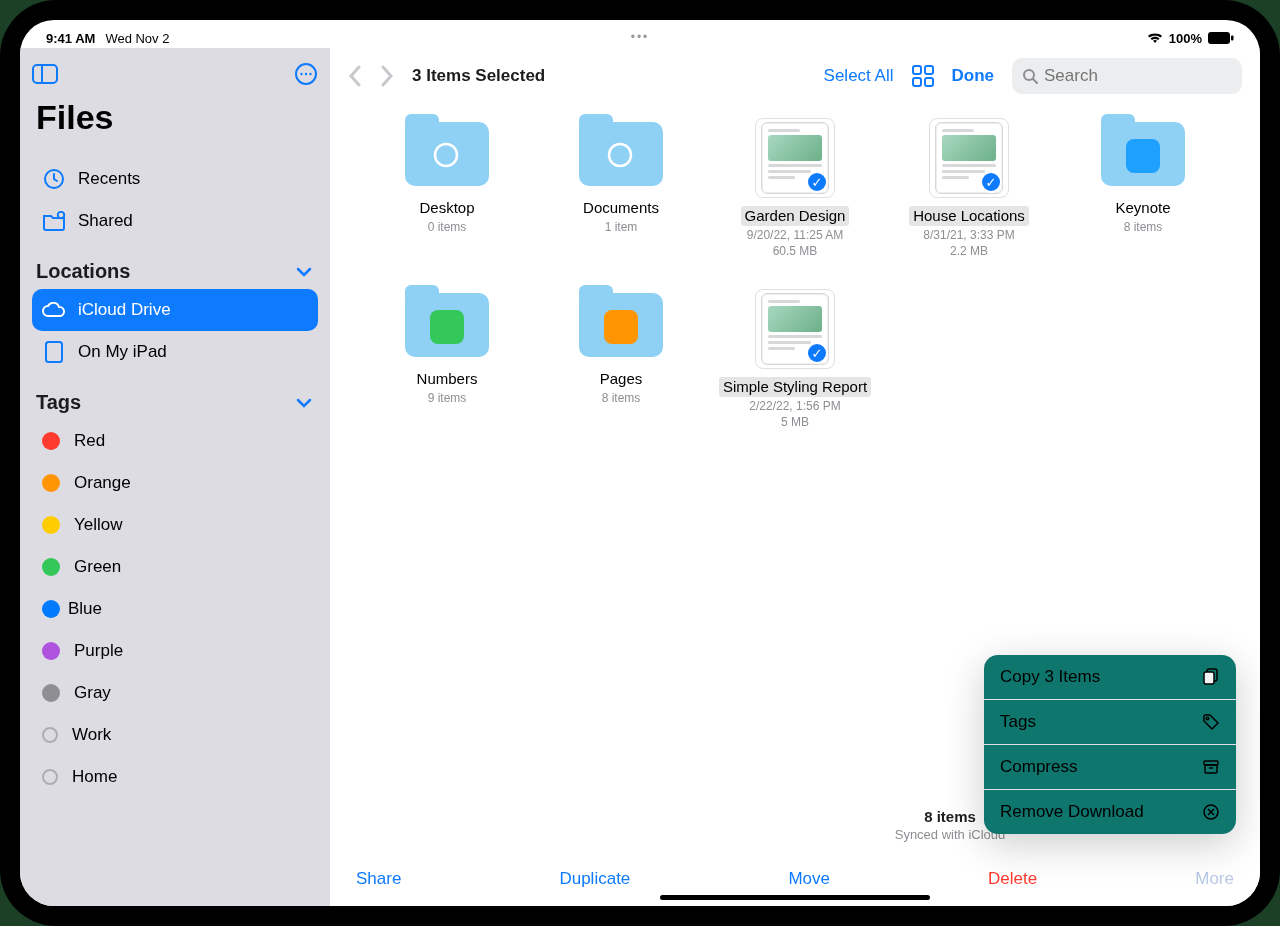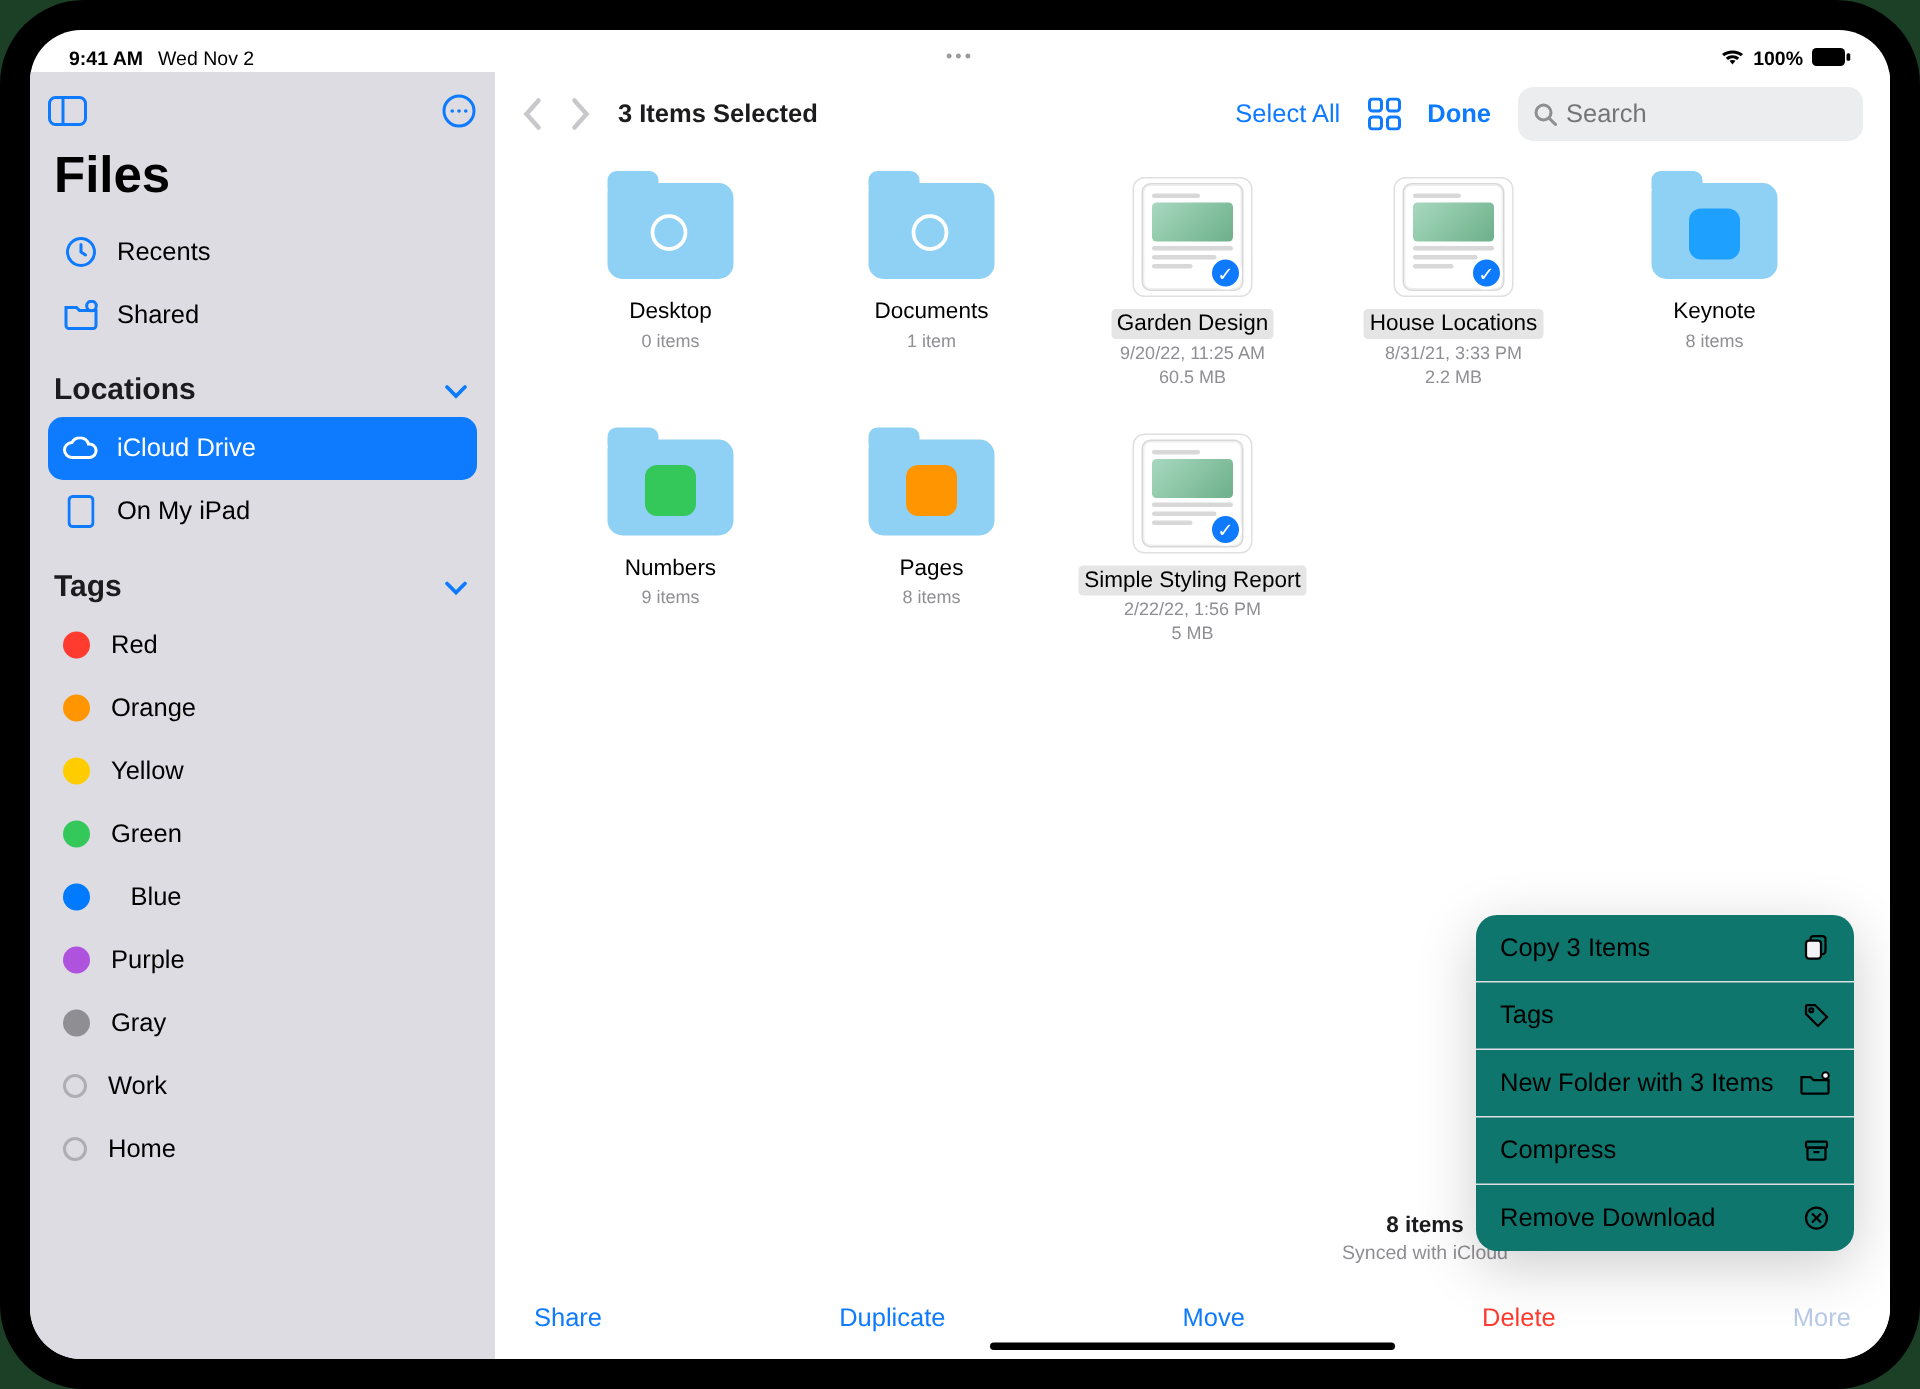--- a/index.html
+++ b/index.html
@@ -9,21 +9,21 @@
   .screen { width:100%; height:100%; background:#fff; border-radius:34px; overflow:hidden; position:relative; }
   .statusbar { position:absolute; top:0; left:0; right:0; height:28px; display:flex; align-items:center; padding:8px 26px 0; font-size:13px; font-weight:600; z-index:5; }
   .statusbar .sb-left { flex:0 0 auto; display:flex; gap:10px; }
   .statusbar .sb-right { margin-left:auto; display:flex; gap:6px; align-items:center; }
   .pill-dots { position:absolute; left:50%; top:10px; transform:translateX(-50%); color:#9a9a9a; letter-spacing:2px; font-size:12px; z-index:6; }
   .content { position:absolute; top:28px; left:0; right:0; bottom:0; display:flex; }
   
   .sidebar { width:310px; background:#dcdce2; padding:14px 12px 0; display:flex; flex-direction:column; overflow:hidden; }
   .sb-top { display:flex; align-items:center; }
   .sb-top .spacer { flex:1; }
-  .sidebar h1 { font-size:34px; font-weight:700; margin:12px 4px 10px; }
+  .sidebar h1 { font-size:34px; font-weight:700; margin:12px 4px 21px; }
   .sb-row { display:flex; align-items:center; height:42px; padding:0 10px; border-radius:10px; font-size:17px; gap:12px; }
   .sb-row.selected { background:#0e7afe; color:#fff; }
   .sb-row .ico { width:24px; height:24px; display:flex; align-items:center; justify-content:center; color:#0e7afe; }
   .sb-row.selected .ico { color:#fff; }
   .sb-section { display:flex; align-items:center; justify-content:space-between; padding:18px 6px 6px 4px; font-size:20px; font-weight:600; color:#1c1c1e; }
   .sb-section .chev { color:#0e7afe; }
   .tag-dot { width:18px; height:18px; border-radius:50%; }
   .tag-ring { width:16px; height:16px; border-radius:50%; border:2px solid #aeaeb2; }
   
   .main { flex:1; display:flex; flex-direction:column; background:#fff; position:relative; }
@@ -174,21 +174,21 @@
                 <span>Orange</span>
               </div>
               <div class="sb-row" style="gap: 14px;">
                 <span class="tag-dot" style="background: rgb(255, 204, 0);"></span>
                 <span>Yellow</span>
               </div>
               <div class="sb-row" style="gap: 14px;">
                 <span class="tag-dot" style="background: rgb(52, 199, 89);"></span>
                 <span>Green</span>
               </div>
-              <div class="sb-row" style="gap: 27px;">
+              <div class="sb-row" style="gap: 8px;">
                 <span class="tag-dot" style="background: rgb(0, 122, 255);"></span>
                 <span>Blue</span>
               </div>
               <div class="sb-row" style="gap: 14px;">
                 <span class="tag-dot" style="background: rgb(175, 82, 222);"></span>
                 <span>Purple</span>
               </div>
               <div class="sb-row" style="gap: 14px;">
                 <span class="tag-dot" style="background: rgb(142, 142, 147);"></span>
                 <span>Gray</span>
@@ -360,29 +360,20 @@
           <div class="prow">
             <span>Tags</span>
             <span>
                   <svg width="18" height="18" viewBox="0 0 18 18">
                     <path d="M2 8 V3 a1 1 0 0 1 1 -1 h5 l8 8 -6 6 Z" fill="none" stroke="#000" stroke-width="1.5"></path>
                     <circle cx="5.5" cy="5.5" r="1.3" fill="none" stroke="#000" stroke-width="1.5"></circle>
                   </svg>
                 </span>
           </div>
           <div class="prow">
-            <span>New Folder with 3 Items</span>
-            <span>
-                  <svg width="20" height="16" viewBox="0 0 20 16">
-                    <path d="M1 4 h6 l2 2 h10 v8 a1 1 0 0 1 -1 1 H2 a1 1 0 0 1 -1 -1 Z" fill="none" stroke="#000" stroke-width="1.5"></path>
-                    <circle cx="17" cy="3" r="2.2" fill="#f4f4f6" stroke="#000" stroke-width="1.3"></circle>
-                  </svg>
-                </span>
-          </div>
-          <div class="prow">
             <span>Compress</span>
             <span>
                   <svg width="18" height="18" viewBox="0 0 18 18">
                     <rect x="2" y="3" width="14" height="4" rx="1" fill="none" stroke="#000" stroke-width="1.5"></rect>
                     <rect x="3" y="7" width="12" height="8" rx="1" fill="none" stroke="#000" stroke-width="1.5"></rect>
                     <line x1="7" y1="10" x2="11" y2="10" stroke="#000" stroke-width="1.5"></line>
                   </svg>
                 </span>
           </div>
           <div class="prow">

